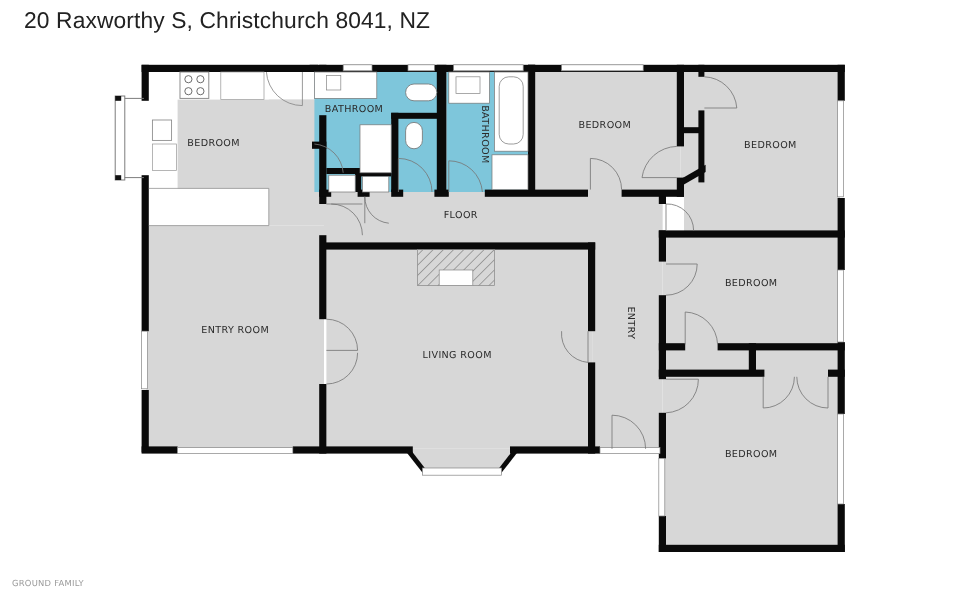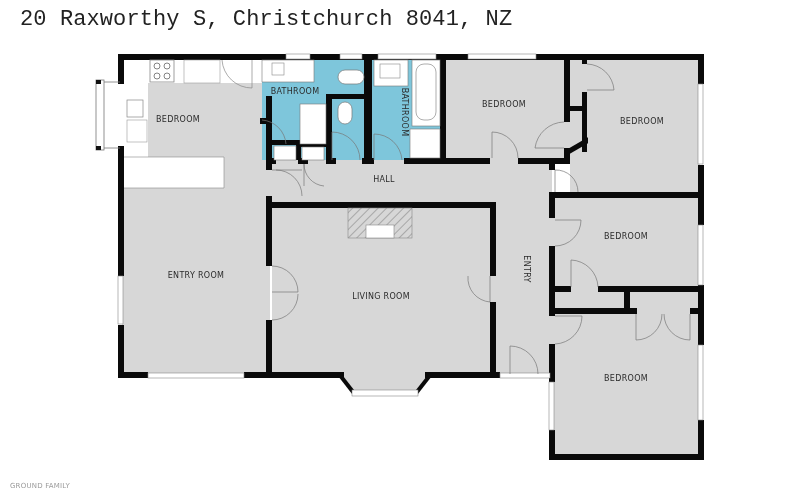--- a/index.html
+++ b/index.html
@@ -1,20 +1,20 @@
 <!DOCTYPE html>
 <html><head>
 <meta charset="utf-8">
 <style>
   * { box-sizing: border-box; margin: 0; padding: 0; }
   html, body { width: 800px; height: 500px; background: #ffffff; overflow: hidden; }
   body { position: relative; font-family: "DejaVu Sans", sans-serif; }
   .title {
     position: absolute; left: 20px; top: 7px;
-    font-family: Liberation Mono, monospace; font-size: 22px; color: #222;
+    font-family: Liberation Sans, sans-serif; font-size: 19px; color: #222;
     letter-spacing: 0.1px;
   }
   .floor-label {
     position: absolute; left: 10px; top: 482px;
     font-size: 7px; color: #9a9a9a; letter-spacing: 0.2px;
   }
   .plan { position: absolute; left: 0; top: 0; width: 800px; height: 500px; }
   .room {
     position: absolute; background: #d7d7d7;
   }
@@ -250,21 +250,21 @@
       <rect x="348" y="208" width="64" height="30" fill="url(#hatch)" stroke="#888" stroke-width="0.6"></rect>
       <rect x="366" y="225" width="28" height="13" fill="#fff" stroke="#888" stroke-width="0.6"></rect>
     </g>
   </svg>
 
   <div class="label" style="left:178px;top:119px;">BEDROOM</div>
   <div class="label" style="left:295px;top:91px;">BATHROOM</div>
   <div class="label vert" style="left:404px;top:112px;">BATHROOM</div>
   <div class="label" style="left:504px;top:104px;">BEDROOM</div>
   <div class="label" style="left:642px;top:121px;">BEDROOM</div>
-  <div class="label" style="left:384px;top:179px;">HALL</div>
+  <div class="label" style="left:384px;top:179px;">FLOOR</div>
   <div class="label" style="left:196px;top:275px;">ENTRY ROOM</div>
   <div class="label" style="left:381px;top:296px;">LIVING ROOM</div>
   <div class="label vert" style="left:526px;top:269px;">ENTRY</div>
   <div class="label" style="left:626px;top:236px;">BEDROOM</div>
   <div class="label" style="left:626px;top:378px;">BEDROOM</div>
 </div>
 
 <div class="floor-label">GROUND FAMILY</div>
 
 </body></html>

